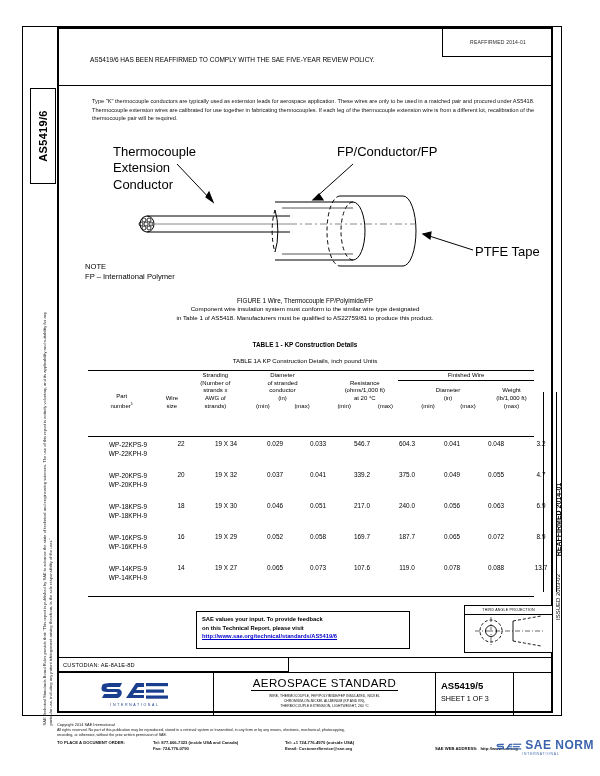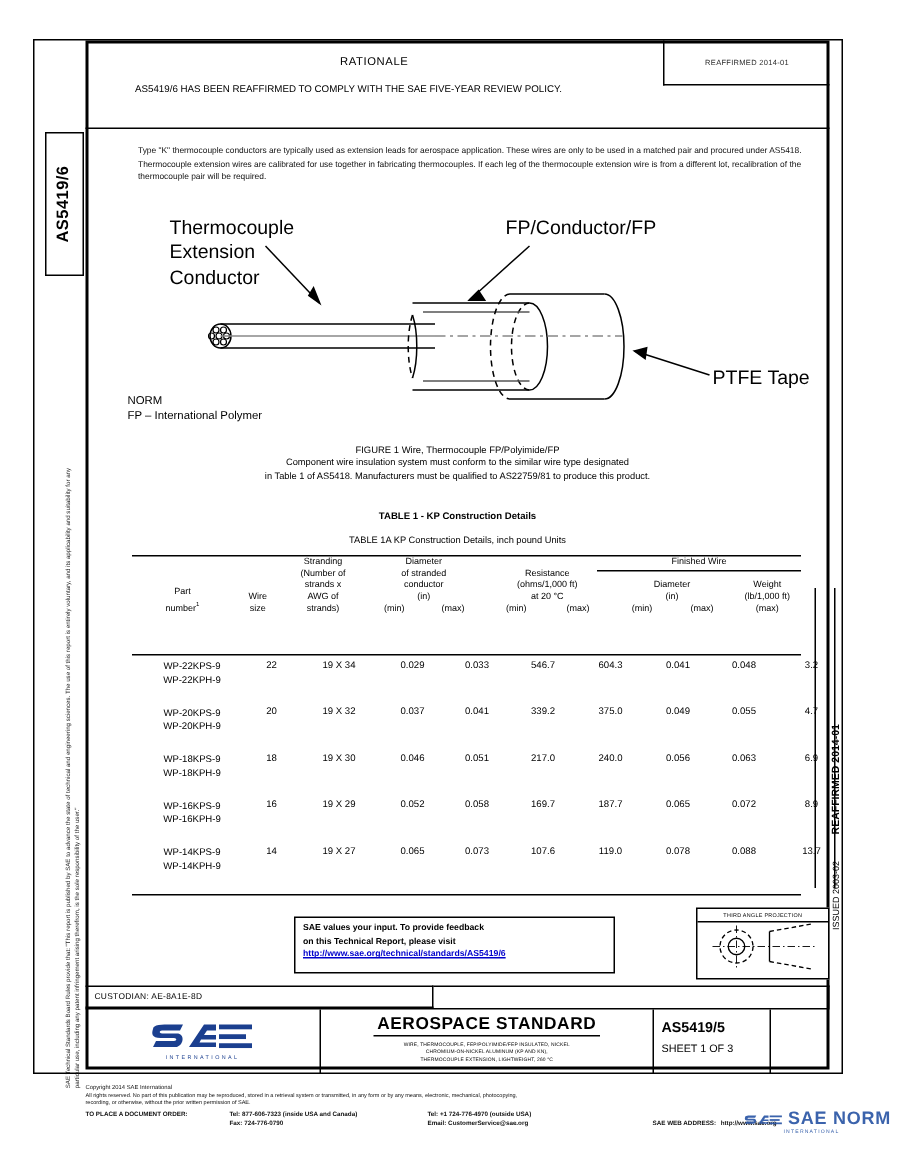--- a/index.html
+++ b/index.html
@@ -163,21 +163,21 @@
   .sae-logo{
     display:flex;align-items:center;justify-content:center;
   }
   .sae-logo svg{display:block;}
   .sae-sub{font-size:3.6px;letter-spacing:1.6px;color:#1b3f8f;margin-top:1px;}
   .tb-title{
     width:222px;border-right:1.6px solid #000;box-sizing:border-box;
     display:flex;flex-direction:column;align-items:center;
   }
   .tb-title .big{
-    font-size:11.5px;font-weight:bold;letter-spacing:.4px;margin-top:4px;
+    font-size:11.5px;font-weight:normal;letter-spacing:.4px;margin-top:4px;
     border-bottom:1.2px solid #000;padding:0 2px 1px 2px;
   }
   .tb-title .sm{
     font-size:3.3px;line-height:1.5;text-align:center;margin-top:3px;width:200px;
     letter-spacing:.1px;
   }
   .tb-num{
     width:78px;border-right:1.6px solid #000;box-sizing:border-box;padding:7px 0 16px 5px;
   }
   .tb-num .n{font-size:9.5px;font-weight:bold;}
@@ -223,21 +223,20 @@
   <div class="left-note-wrap">
     <div class="left-note">SAE Technical Standards Board Rules provide that: "This report is published by SAE to advance the state of technical and engineering sciences. The use of this report is entirely voluntary, and its applicability and suitability for any particular use, including any patent infringement arising therefrom, is the sole responsibility of the user."</div>
   </div>
 
   <div class="rev-box"></div>
   <div class="right-rev">
     <div class="r">REAFFIRMED 2014-01</div>
     <div class="r2">ISSUED 2003-02</div>
   </div>
 
-  <div class="rationale-title">RATIONALE</div>
   <div class="rev-stamp">REAFFIRMED 2014-01</div>
   <div class="rationale-body">AS5419/6 HAS BEEN REAFFIRMED TO COMPLY WITH THE SAE FIVE-YEAR REVIEW POLICY.</div>
   <div class="hr-1"></div>
 
   <div class="intro">Type "K" thermocouple conductors are typically used as extension leads for aerospace application.  These wires are only to be used in a matched pair and procured under AS5418.  Thermocouple extension wires are calibrated for use together in fabricating thermocouples.  If each leg of the thermocouple extension wire is from a different lot, recalibration of the thermocouple pair will be required.</div>
 
   <div class="figure">
     <div class="lbl lbl-tc">Thermocouple Extension<br>Conductor</div>
     <div class="lbl lbl-fp">FP/Conductor/FP</div>
     <div class="lbl lbl-ptfe">PTFE Tape</div>
@@ -282,21 +281,21 @@
         <polygon points="128,62 121,57 124,52"></polygon>
         <line x1="268" y1="24" x2="228" y2="60" stroke-width="1"></line>
         <polygon points="228,60 234,54 238,60"></polygon>
         <line x1="388" y1="110" x2="338" y2="94" stroke-width="1"></line>
         <polygon points="338,94 346,92 345,99"></polygon>
       </g>
     </svg>
   </div>
 
   <div class="note-blk">
-    <div>NORM</div>
+    <div>NOTE</div>
     <div>FP – International Polymer</div>
   </div>
 
   <div class="cap cap-fig">
     <div class="l1">FIGURE 1  Wire, Thermocouple  FP/Polyimide/FP</div>
     <div>Component wire insulation system must conform to the similar wire type designated</div>
     <div>in Table 1 of AS5418.  Manufacturers must be qualified to AS22759/81 to produce this product.</div>
   </div>
   <div class="cap cap-t1">TABLE 1 - KP Construction Details</div>
   <div class="cap cap-t1a">TABLE 1A  KP Construction Details, inch pound Units</div>

